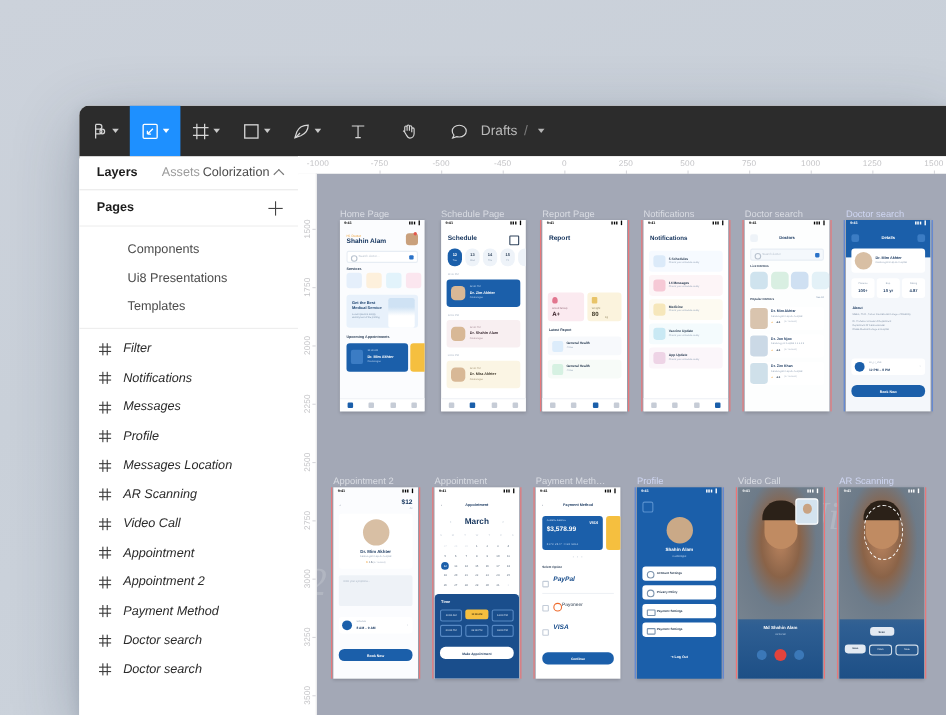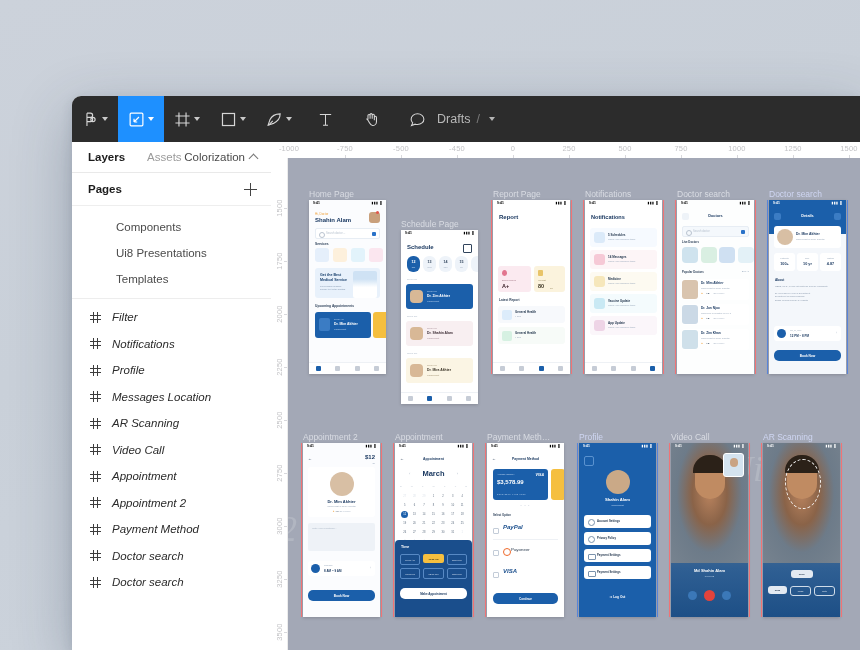--- a/index.html
+++ b/index.html
@@ -200,20 +200,29 @@
           <span>Filter</span>
           </div>
         <div class="lyr-item">
           <span class="hash">
               <i></i>
               <i></i>
               <i></i>
               <i></i>
             </span>
           <span>Notifications</span>
+          </div>
+        <div class="lyr-item">
+          <span class="hash">
+              <i></i>
+              <i></i>
+              <i></i>
+              <i></i>
+            </span>
+          <span>Messages</span>
           </div>
         <div class="lyr-item">
           <span class="hash">
               <i></i>
               <i></i>
               <i></i>
               <i></i>
             </span>
           <span>Profile</span>
           </div>
@@ -386,21 +395,21 @@
             <div class="card" style="left:64px;top:112px;width:16px;height:26px;background:#f5bf3f;"></div>
             <div class="bn">
               <i class="bi on"></i>
               <i class="bi"></i>
               <i class="bi"></i>
               <i class="bi"></i>
             </div>
           </div>
         </div>
 
-        <div class="frame" style="left:114px;top:42px;width:77px;height:174px;margin-top:30px;">
+        <div class="frame" style="left:114px;top:42px;width:77px;height:174px;">
           <span class="frame-lbl">Schedule Page</span>
           <div class="scr" style="width:77px;height:174px;background:#fff;">
             <div class="st">
               <b>9:41</b>
                 <span>▮▮▮ ▐</span>
             </div>
             <div style="position:absolute;left:6px;top:14px;font-size:6px;font-weight:bold;color:#13325b;">Schedule</div>
             <div style="position:absolute;right:6px;top:14px;width:7px;height:7px;border:0.8px solid #31445c;border-radius:1px;"></div>
             <div style="position:absolute;left:6px;top:26px;display:flex;gap:3px;">
               <div style="width:13px;height:16px;border-radius:6px;background:#1b5faa;position:relative;">

